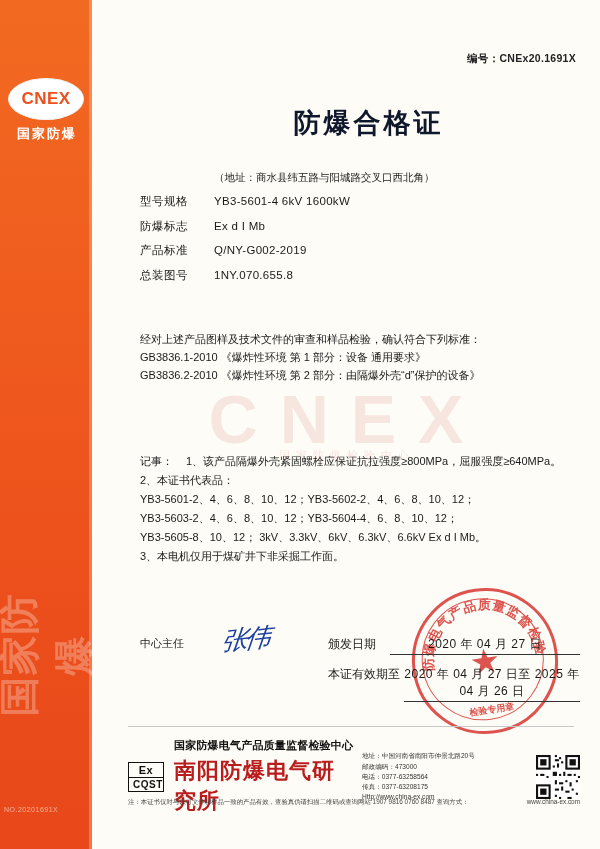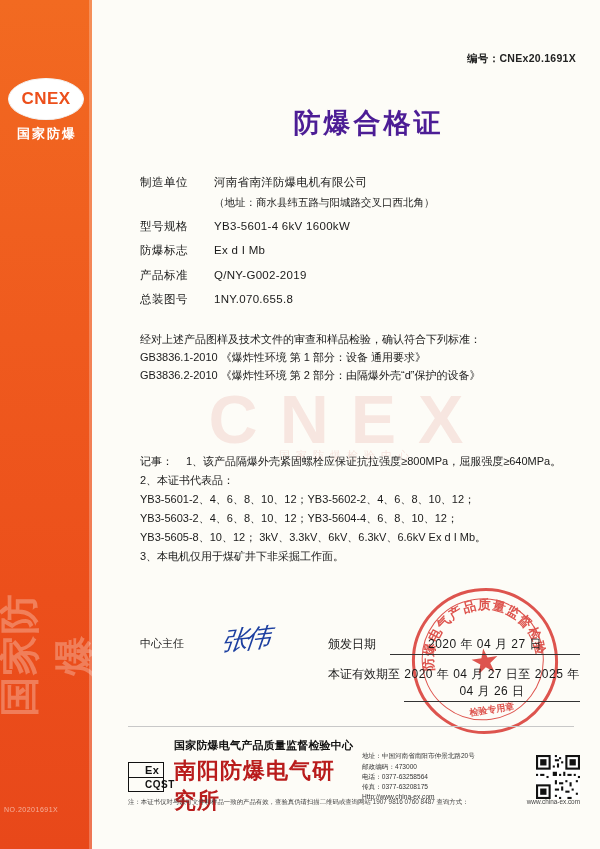--- a/index.html
+++ b/index.html
@@ -104,21 +104,21 @@
     font-weight: bold;
   }
   .title {
     position: absolute;
     left: 0; right: 0;
     top: 105px;
     text-align: center;
     font-size: 27px;
     font-weight: bold;
     letter-spacing: 3px;
-    color: #4c1d95;
+    color: #0f172a;
     font-family: "Liberation Sans", sans-serif;
     padding-left: 45px;
   }
 
   
   .wm {
     position: absolute;
     left: 30px;
     top: 380px;
     width: 450px;
@@ -317,21 +317,21 @@
   }
   .ex-box {
     width: 36px;
     flex: none;
     font-size: 10px;
     text-align: center;
     color: #111;
   }
   .ex-box .b1, .ex-box .b2 {
     border: 1.4px solid #111;
-    padding: 1px 16px;
+    padding: 1px 4px;
     font-weight: bold;
     letter-spacing: 0.5px;
   }
   .ex-box .b1 { border-bottom: none; font-size: 11px; }
   .ex-box .b2 { font-size: 10px; }
   .foot-names {
     margin-left: 10px;
     flex: none;
     width: 182px;
   }
@@ -390,24 +390,20 @@
 
   <div class="sheet">
 
     <div class="wm">CNEX</div>
     <div class="wm-sub">国家防爆检验中心</div>
 
     <div class="serial">编号：CNEx20.1691X</div>
     <div class="title">防爆合格证</div>
 
     <div class="fields">
-      <div class="frow">
-        <div class="flabel">制造单位</div>
-        <div class="fval">河南省南洋防爆电机有限公司</div>
-      </div>
       <div class="fnote">（地址：商水县纬五路与阳城路交叉口西北角）</div>
 
       <div class="frow">
         <div class="flabel">型号规格</div>
         <div class="fval">YB3-5601-4    6kV    1600kW</div>
       </div>
       <div class="frow">
         <div class="flabel">防爆标志</div>
         <div class="fval">Ex d I Mb</div>
       </div>

